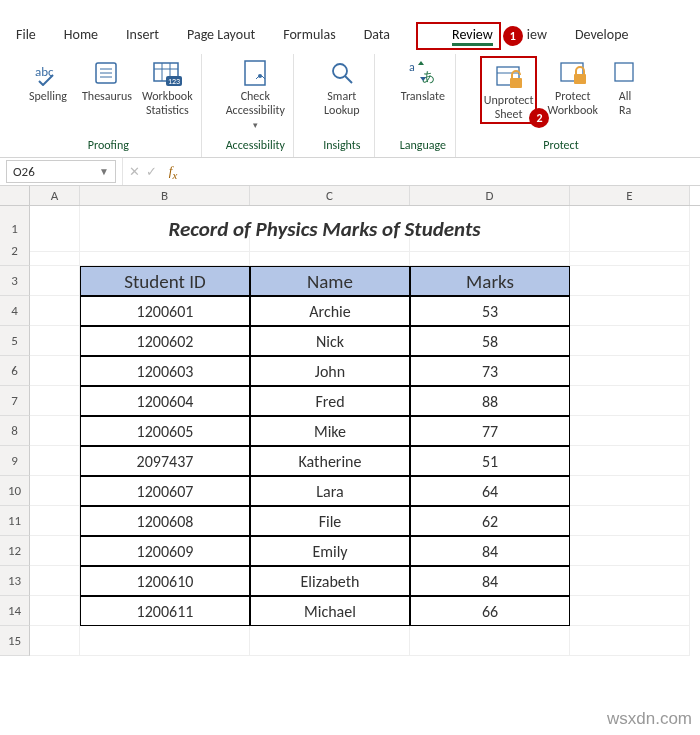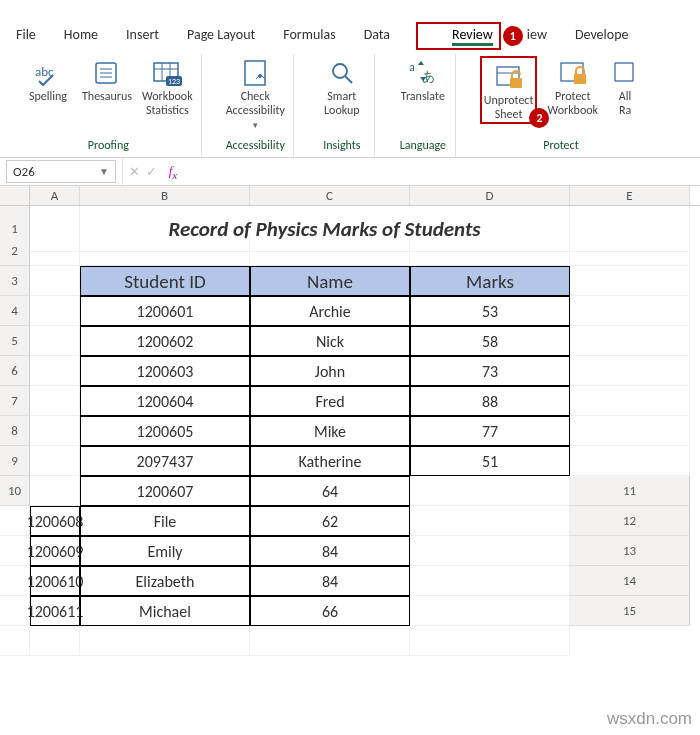--- a/index.html
+++ b/index.html
@@ -77,21 +77,21 @@
     border-bottom:1px solid #d4d4d4;
     height:28px;
     background:#fff;
   }
   .namebox {
     width:110px; height:23px; border:1px solid #ccc;
     margin:0 6px; display:flex; align-items:center;
     padding:0 6px; font-size:13px; justify-content:space-between;
   }
   .namebox .dd { color:#777; font-size:10px;}
-  .fxbtn { color:#a21caf; padding:0 6px; font-family: "Times New Roman", serif; font-style:italic;}
+  .fxbtn { color:#a16207; padding:0 6px; font-family: "Times New Roman", serif; font-style:italic;}
   .fx-ctrls { display:flex; gap:6px; align-items:center; color:#bbb; padding:0 6px; border-left:1px solid #e4e4e4; height:100%;}
   
   .colhdr {
     display:grid;
     grid-template-columns: 30px 50px 170px 160px 160px 120px;
     background:#fff;
     border-bottom:1px solid #ccc;
   }
   .colhdr div {
     border-right:1px solid #ddd;
@@ -362,20 +362,21 @@
       <div class="cell "></div>
       <div class="rh ">9</div>
       <div class="cell "></div>
       <div class="cell tc">2097437</div>
       <div class="cell tc">Katherine</div>
       <div class="cell tc">51</div>
       <div class="cell "></div>
       <div class="rh ">10</div>
       <div class="cell "></div>
       <div class="cell tc">1200607</div>
+      <div class="cell tc">Lara</div>
       <div class="cell tc">64</div>
       <div class="cell "></div>
       <div class="rh ">11</div>
       <div class="cell "></div>
       <div class="cell tc">1200608</div>
       <div class="cell tc">File</div>
       <div class="cell tc">62</div>
       <div class="cell "></div>
       <div class="rh ">12</div>
       <div class="cell "></div>

